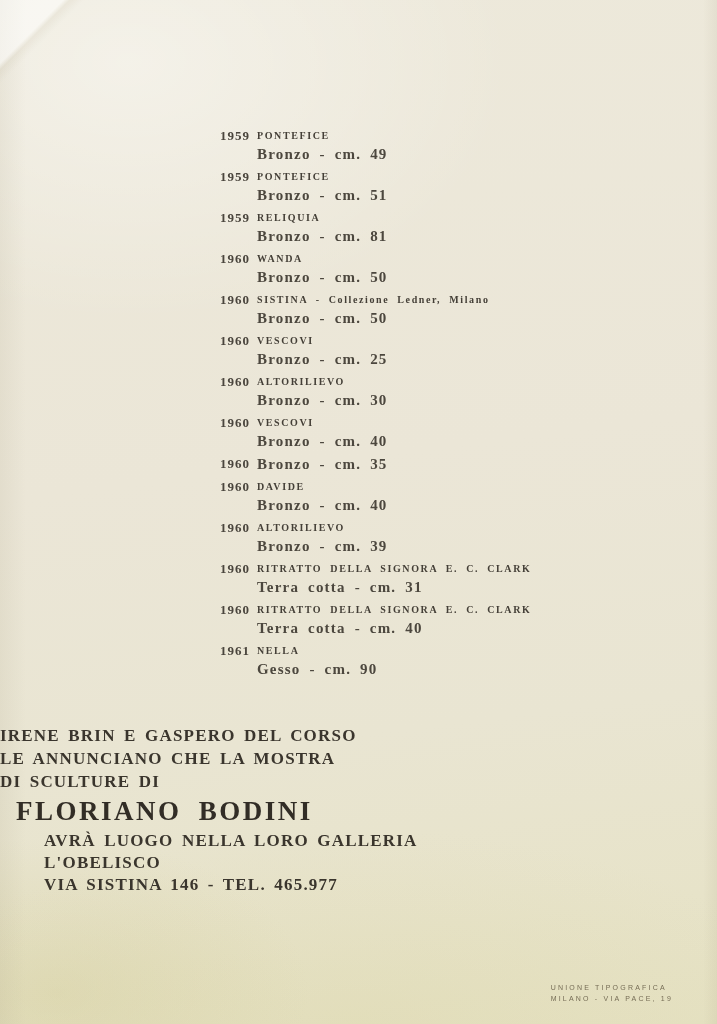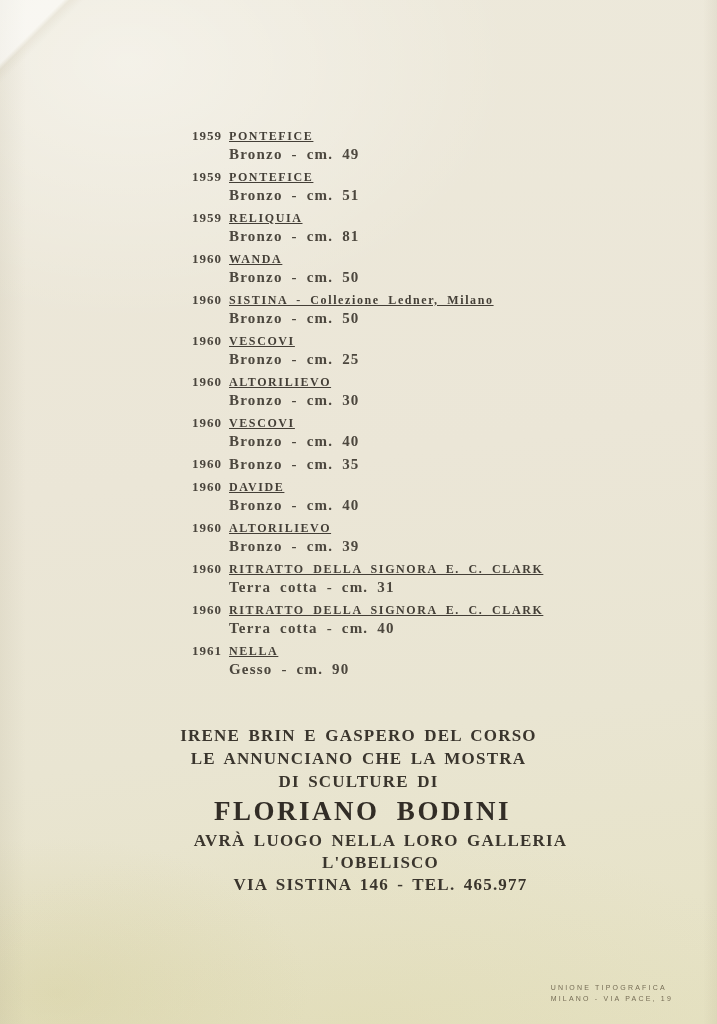--- a/index.html
+++ b/index.html
@@ -32,70 +32,68 @@
     pointer-events: none;
   }
 
   .catalog {
     position: absolute;
     left: 192px;
     top: 127px;
     width: 420px;
     color: #46413a;
   }
-  .entry { display: flex; align-items: flex-start; margin-bottom: 5px; }
+  .entry { display: flex; align-items: flex-start; margin-bottom: 5px; margin-left: 28px; }
   .year {
     width: 37px;
     flex: 0 0 37px;
     font-size: 13px;
     line-height: 18px;
     letter-spacing: 1px;
     font-weight: bold;
     color: #4a453d;
   }
   .wtitle {
-    font-size: 12px;
+    font-size: 10px;
     line-height: 18px;
     letter-spacing: 1.6px;
     word-spacing: 4px;
     font-weight: bold;
     color: #443f37;
     white-space: nowrap;
-    text-decoration: underline;
   }
   .wdetail {
     font-size: 15px;
     line-height: 18px;
     letter-spacing: 1.2px;
     word-spacing: 4px;
     font-weight: bold;
     color: #4c473e;
     white-space: nowrap;
   }
 
   .announcement {
     position: absolute;
     left: 0; right: 0;
     top: 724px;
-    text-align: center;
     color: #3a352d;
     font-weight: bold;
   }
   .ann-line {
     font-size: 17px;
     line-height: 23px;
     letter-spacing: 1.2px;
     word-spacing: 3px;
     white-space: nowrap;
   }
   .ann-line.tight { line-height: 22px; padding-left: 44px; }
   .artist-name {
     font-size: 27px;
     line-height: 30px;
-    padding: 3px 0 4px 8px;
+    padding: 3px 0 4px 16px;
     letter-spacing: 2.5px;
     word-spacing: 8px;
     color: #322d26;
     white-space: nowrap;
   }
 
   .printer-credit {
     position: absolute;
     right: 44px;
     bottom: 20px;

